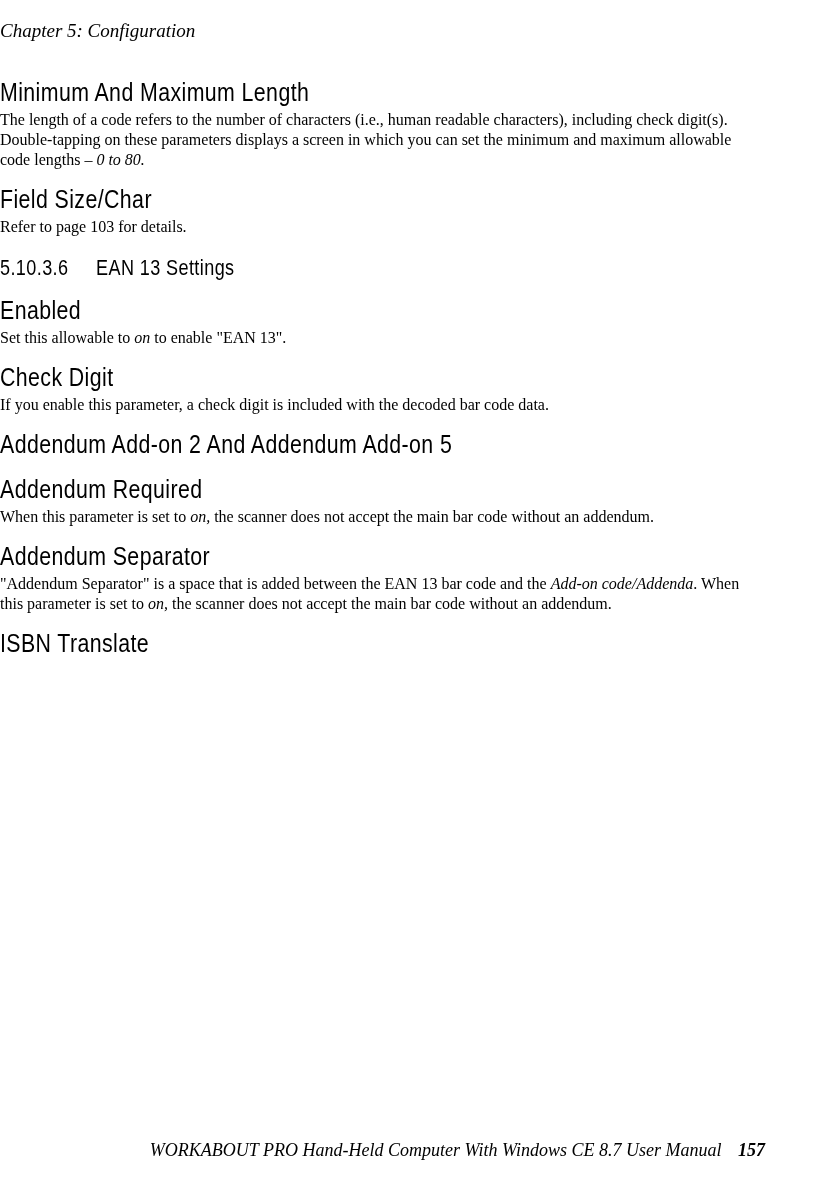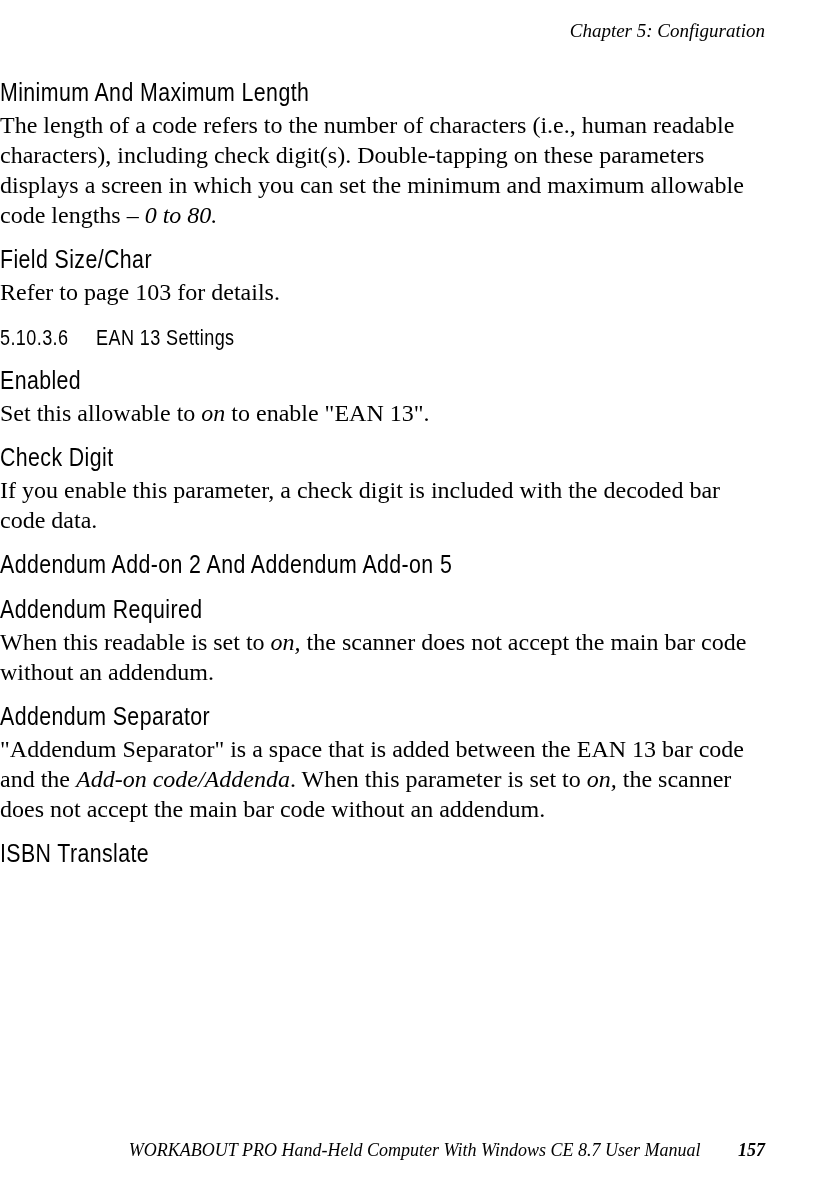--- a/index.html
+++ b/index.html
@@ -11,21 +11,21 @@
     color: #000;
   }
   .page {
     width: 835px;
     height: 1197px;
     position: relative;
     box-sizing: border-box;
     padding: 20px 70px 0 0;
   }
   .header {
-    text-align: right;
+    text-align: left;
     font-style: italic;
     font-size: 19px;
     line-height: 1.2;
     margin-bottom: 34px;
   }
   .header .line1 { font-weight: normal; }
   .header .line2 { font-weight: bold; }
   .content {
     padding-left: 0;
   }
@@ -34,21 +34,21 @@
     font-stretch: condensed;
     transform: scaleX(0.82);
     transform-origin: left center;
     font-weight: normal;
     font-size: 26px;
     letter-spacing: 0.5px;
     margin: 14px 0 0 0;
     white-space: nowrap;
   }
   .para {
-    font-size: 24px;
+    font-size: 16px;
     line-height: 1.25;
     margin: 2px 0 0 0;
     max-width: 770px;
     font-family: Liberation Serif, serif;
   }
   .para em { font-style: italic; }
   .section-num-head {
     font-family: Arial, "Helvetica Neue", Helvetica, sans-serif;
     font-stretch: condensed;
     font-weight: normal;
@@ -68,21 +68,21 @@
     transform: scaleX(0.82);
     transform-origin:left center;
   }
   .footer {
     position: absolute;
     bottom: 36px;
     right: 70px;
     font-style: italic;
     font-size: 18px;
   }
-  .footer .pgnum { font-weight: bold; font-style: italic; margin-left: 33px; }
+  .footer .pgnum { font-weight: bold; font-style: italic; margin-left: 12px; }
 </style>
 </head>
 <body>
 
 <div class="page">
 
   <div class="header">
     <div class="line1">Chapter 5: Configuration</div>
   </div>
 
@@ -106,21 +106,21 @@
       <span>Set this allowable to </span><em>on</em><span> to enable "EAN 13".</span>
     </p>
 
     <div class="subhead">Check Digit</div>
     <p class="para">If you enable this parameter, a check digit is included with the decoded bar code data.</p>
 
     <div class="subhead">Addendum Add-on 2 And Addendum Add-on 5</div>
 
     <div class="subhead">Addendum Required</div>
     <p class="para">
-      <span>When this readable is set to </span><em>on,</em><span> the scanner does not accept the main bar code without an addendum.</span>
+      <span>When this parameter is set to </span><em>on,</em><span> the scanner does not accept the main bar code without an addendum.</span>
     </p>
 
     <div class="subhead">Addendum Separator</div>
     <p class="para">
       <span>"Addendum Separator" is a space that is added between the EAN 13 bar code and the </span><em>Add-on code/Addenda</em><span>. When this parameter is set to </span><em>on,</em><span> the scanner does not accept the main bar code without an addendum.</span>
     </p>
 
     <div class="subhead">ISBN Translate</div>
 
   </div>

